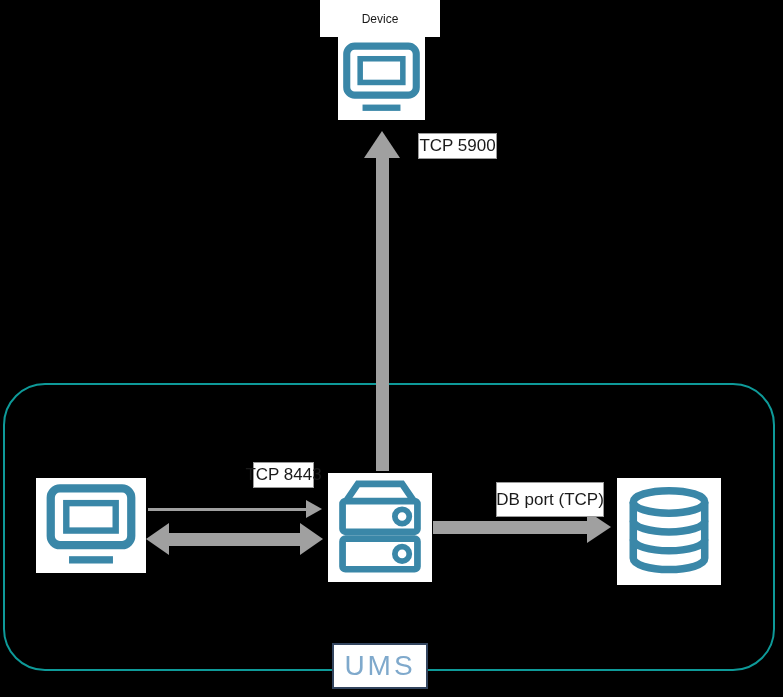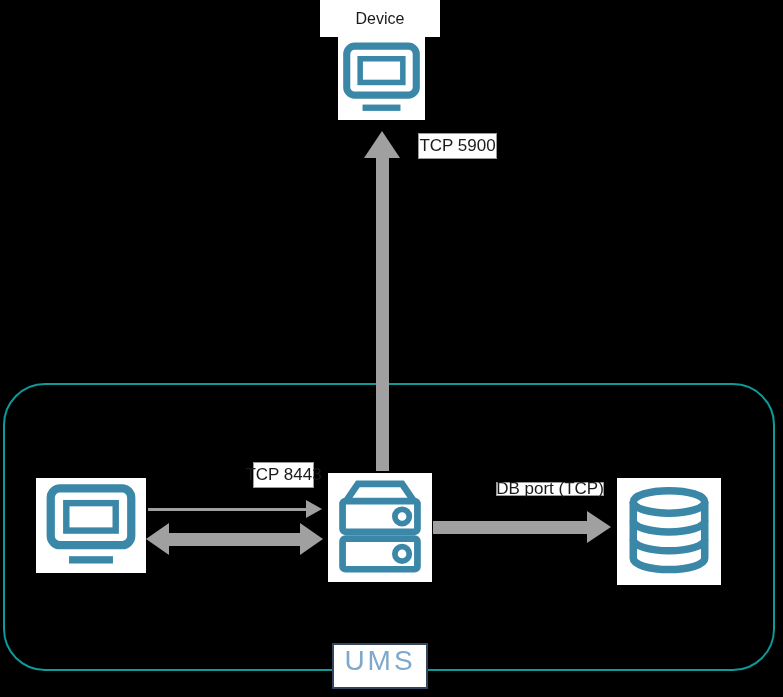--- a/index.html
+++ b/index.html
@@ -24,25 +24,25 @@
   }
   .abs{position:absolute;}
 
   
   .label-box{
     background:var(--label-bg);
     color:var(--label-text);
     display:flex;align-items:center;justify-content:center;
     white-space:nowrap;
   }
-  .device-label{left:320px;top:0;width:120px;height:37px;font-size:16px;}
+  .device-label{left:320px;top:0;width:120px;height:37px;font-size:12px;}
   .port-label{font-size:17px;border:1px solid var(--label-border);margin-left:12px;}
   .tcp5900{left:406px;top:133px;width:79px;height:26px;}
   .tcp8443{left:241px;top:462px;width:61px;height:26px;}
-  .dbport{left:484px;top:482px;width:108px;height:14px;}
+  .dbport{left:484px;top:482px;width:108px;height:35px;}
 
   
   .tile{
     background:#fff;
     display:flex;align-items:center;justify-content:center;
   }
   .device-tile{left:338px;top:37px;width:87px;height:83px;}
   .console-tile{left:36px;top:478px;width:110px;height:95px;}
   .server-tile{left:328px;top:473px;width:104px;height:109px;}
   .db-tile{left:617px;top:478px;width:104px;height:107px;}
@@ -54,21 +54,21 @@
   .ums-container{
     left:3px;top:383px;width:772px;height:288px;
     border:2px solid var(--container-border);
     border-radius:42px;
     background:transparent;
   }
   .ums-badge{
     left:332px;top:643px;width:96px;height:46px;
     background:var(--label-bg);
     border:2px solid var(--ums-border);
-    display:flex;align-items:flex-start;justify-content:center;
+    display:flex;align-items:center;justify-content:center;
     font-size:28px;font-weight:300;letter-spacing:3px;
     color:var(--ums-text);
     z-index:5;
   }
 
   
   .shaft{background:var(--arrow);}
   .v-shaft{left:376px;top:156px;width:13px;height:315px;z-index:3;}
   .v-head{left:364px;top:131px;width:0;height:0;
     border-left:18px solid transparent;border-right:18px solid transparent;

